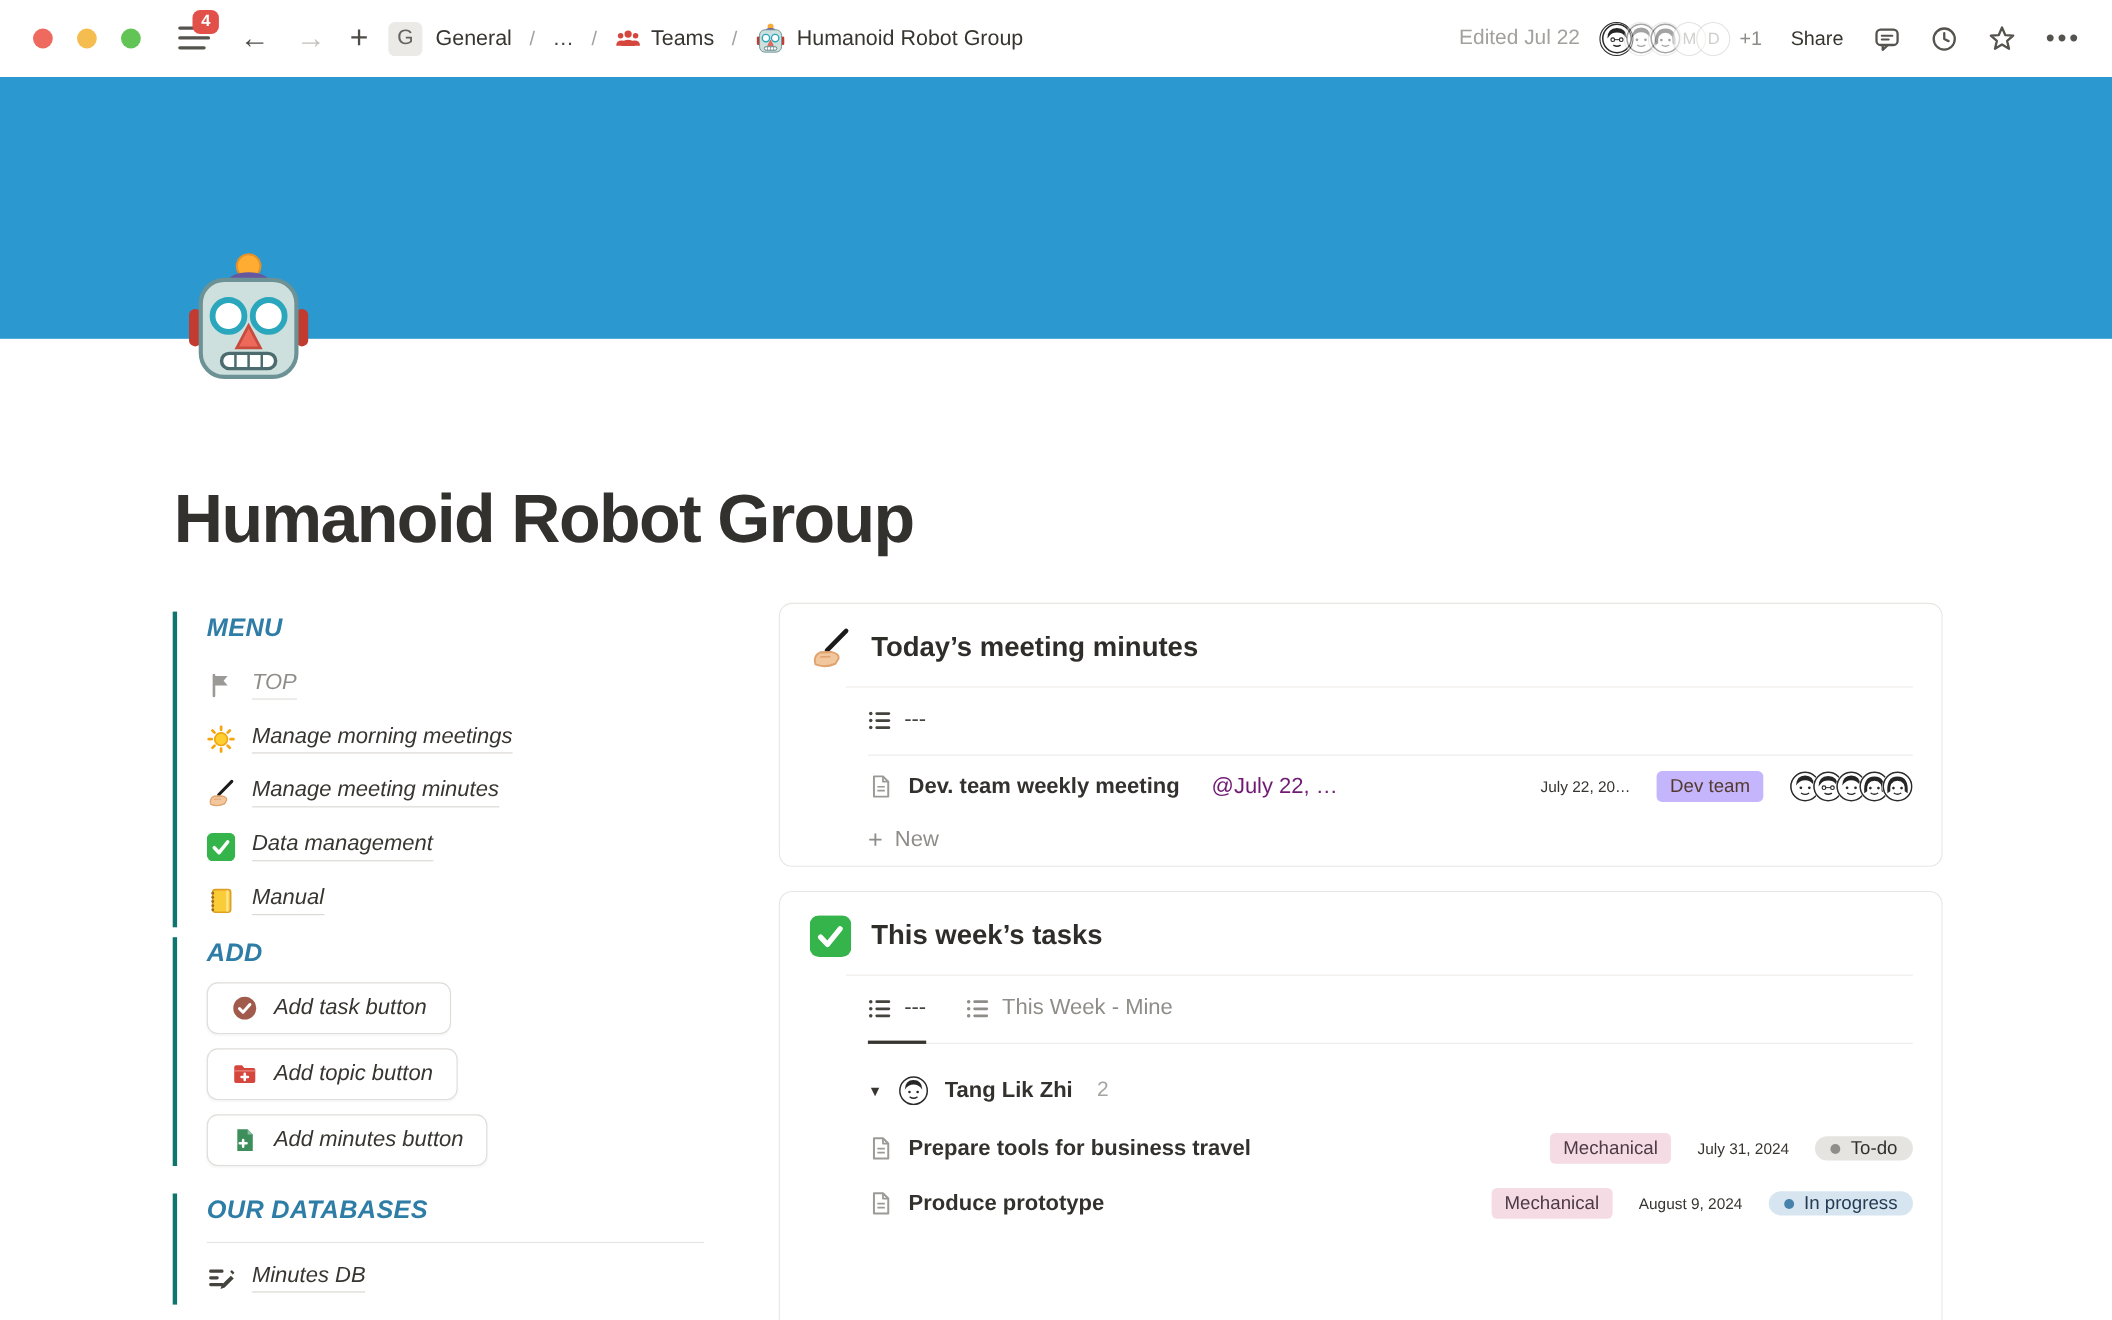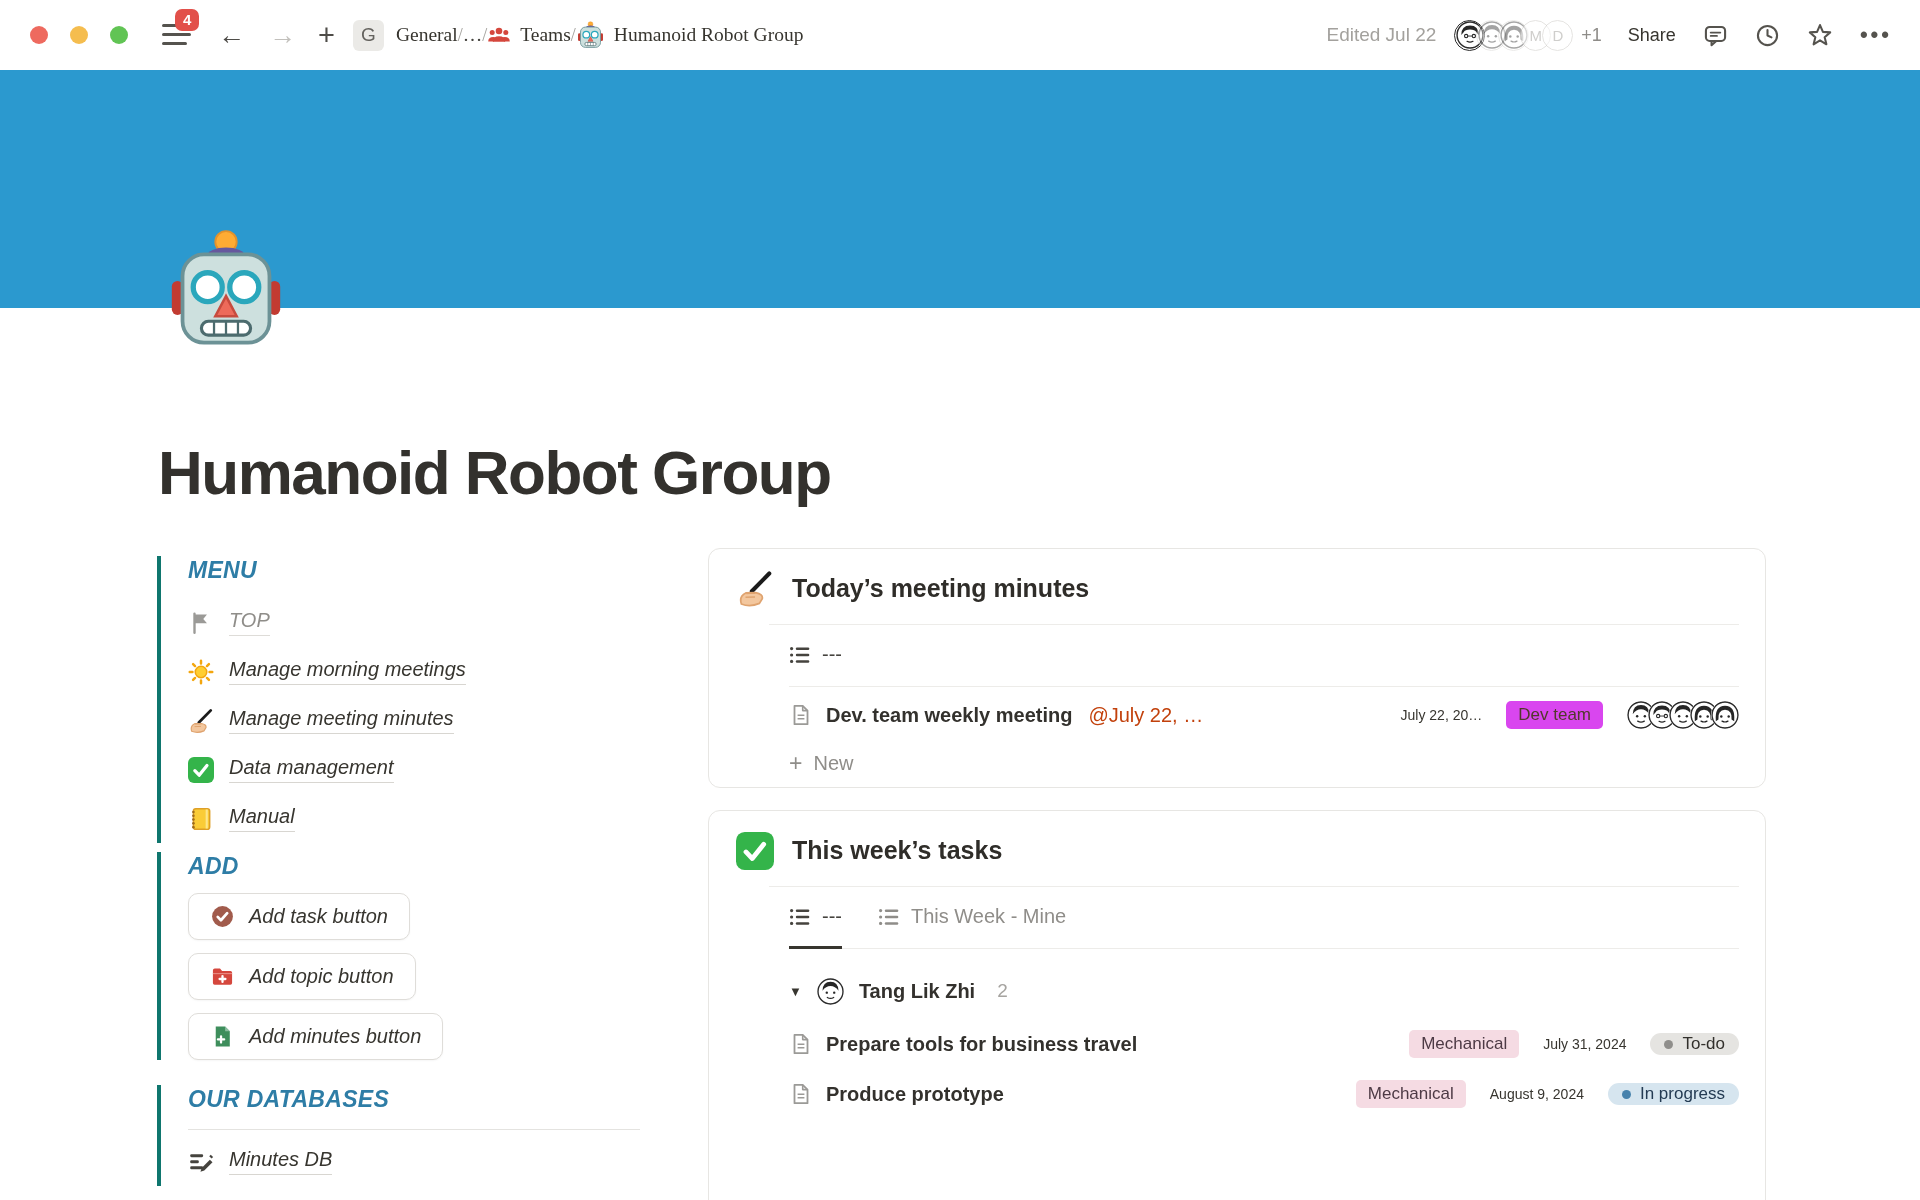--- a/index.html
+++ b/index.html
@@ -19,21 +19,21 @@
   .sidebar-toggle { margin-left:34px; position:relative; width:30px; height:24px; }
   .sidebar-toggle .bar { position:absolute; left:0; height:3.4px; border-radius:2px; background:#55534E; }
   .bar.b1{ top:1px; width:22px; } .bar.b2{ top:10px; width:29px; } .bar.b3{ top:19px; width:25px; }
   .nbadge { position:absolute; top:-14px; left:13px; background:#E2504A; color:#fff;
             font-size:15px; font-weight:bold; border-radius:7px; padding:2px 8px 3px; line-height:17px; }
   .nav-arrow { margin-left:26px; font-size:27px; line-height:1; color:#4E4C48; }
   .nav-arrow.fwd { color:#C2C0BC; margin-left:24px; }
   .plus-btn { margin-left:22px; font-size:29px; line-height:1; color:#4E4C48; }
   .ws-chip { margin-left:18px; width:31px; height:31px; border-radius:6px; background:#EBEAE7;
              color:#64625E; font-size:19px; display:flex; align-items:center; justify-content:center; }
-  .crumbs { display:flex; align-items:center; margin-left:12px; gap:0; font-size:19.5px; color:#37352F; white-space:nowrap;font-family:Liberation Serif, serif; }
+  .crumbs { display:flex; align-items:center; margin-left:12px; gap:16px; font-size:19.5px; color:#37352F; white-space:nowrap; }
   .crumb { display:flex; align-items:center; gap:9px; }
   .sep { color:#A3A19D; font-size:18px; }
   .collapsed-crumb { color:#45433E; }
   .top-right { margin-left:auto; display:flex; align-items:center; }
   .edited { color:#A3A19D; font-size:19px; margin-right:18px; }
   .avatar-stack { display:flex; }
   .tav { width:31px; height:31px; border-radius:50%; background:#fff; border:1px solid #CFCDC9;
          margin-left:-9px; display:flex; align-items:center; justify-content:center; overflow:hidden; }
   .tav:first-child { margin-left:0; border-color:#2b2b2b; }
   .tav.faded { opacity:.42; }
@@ -76,24 +76,24 @@
   .card-divider { border-top:1px solid #EDECE9; margin:0 26px 0 60px; }
   .card-body { padding:0 26px 0 80px; }
   .view-tabs { display:flex; align-items:stretch; height:62px; border-bottom:1px solid #EDECE9; }
   .vtab { display:flex; align-items:center; gap:11px; font-size:20px; color:#8F8D89;
           margin-right:36px; border-bottom:3px solid transparent; margin-bottom:-1px; }
   .vtab.active { color:#45433E; border-bottom-color:#37352F; }
   .vtab .lv { width:22px; height:22px; }
   .db-row { display:flex; align-items:center; height:50px; gap:13px; margin-top:3px; }
   .doc-ic { width:24px; height:24px; color:#9B9A97; flex:none; }
   .row-title { font-size:20px; font-weight:bold; color:#33312D; white-space:nowrap; }
-  .mention { color:#c2410c; font-weight:normal; margin-left:3px; }
+  .mention { color:#701a75; font-weight:normal; margin-left:16px; }
   .row-props { margin-left:auto; display:flex; align-items:center; gap:24px; }
   .prop-date { font-size:14px; color:#37352F; white-space:nowrap; }
-  .tag { font-size:17px; padding:4px 12px; border-radius:5px; background:#d946ef; color:#51392B; white-space:nowrap; }
+  .tag { font-size:17px; padding:4px 12px; border-radius:5px; background:#c4b5fd; color:#51392B; white-space:nowrap; }
   .tag.mech { background:#F5DBE3; color:#4D3A45; }
   .avatars { display:flex; padding-left:7px; }
   .rav { width:28px; height:28px; border-radius:50%; background:#fff; margin-left:-7px; flex:none; }
   .new-row { display:flex; align-items:center; gap:11px; height:47px; color:#8F8D89; font-size:20px; }
   .new-plus { font-size:23px; line-height:1; }
   .group-row { display:flex; align-items:center; gap:15px; height:56px; margin-top:14px; }
   .tri { font-size:13px; color:#37352F; }
   .gav { width:27px; height:27px; }
   .group-name { font-size:20px; font-weight:bold; color:#33312D; }
   .group-count { font-size:19px; color:#A6A4A0; margin-left:7px; }

